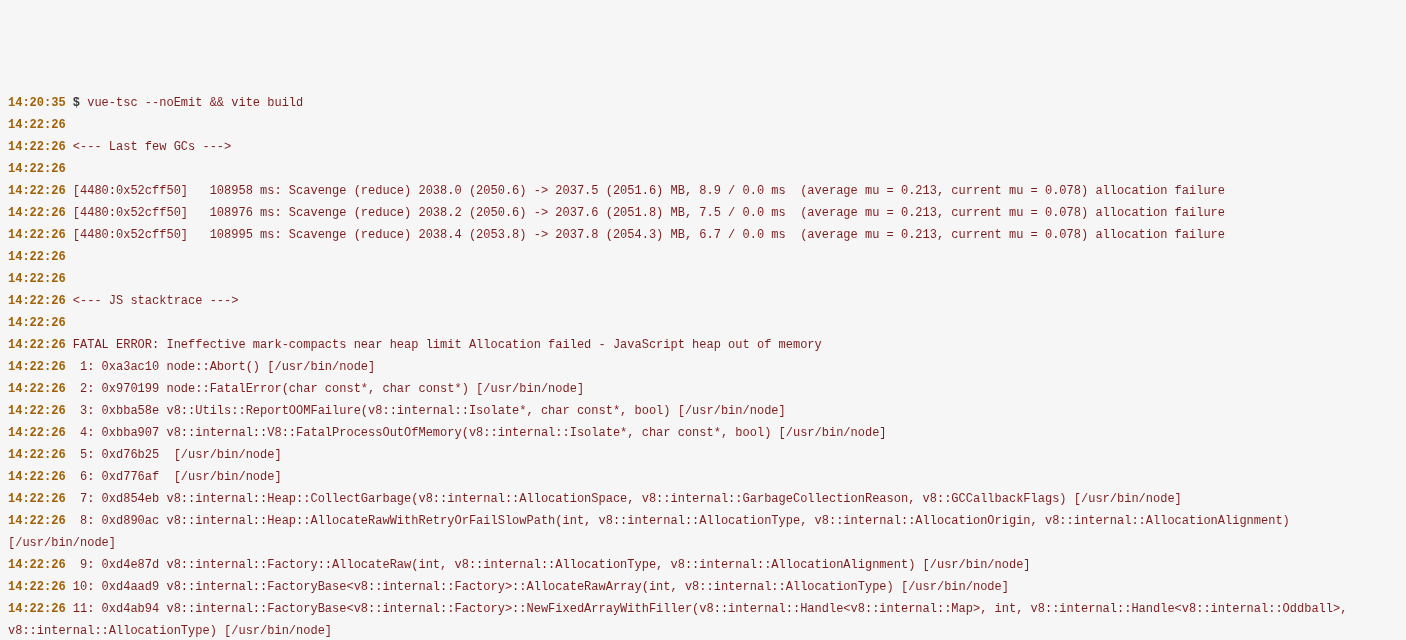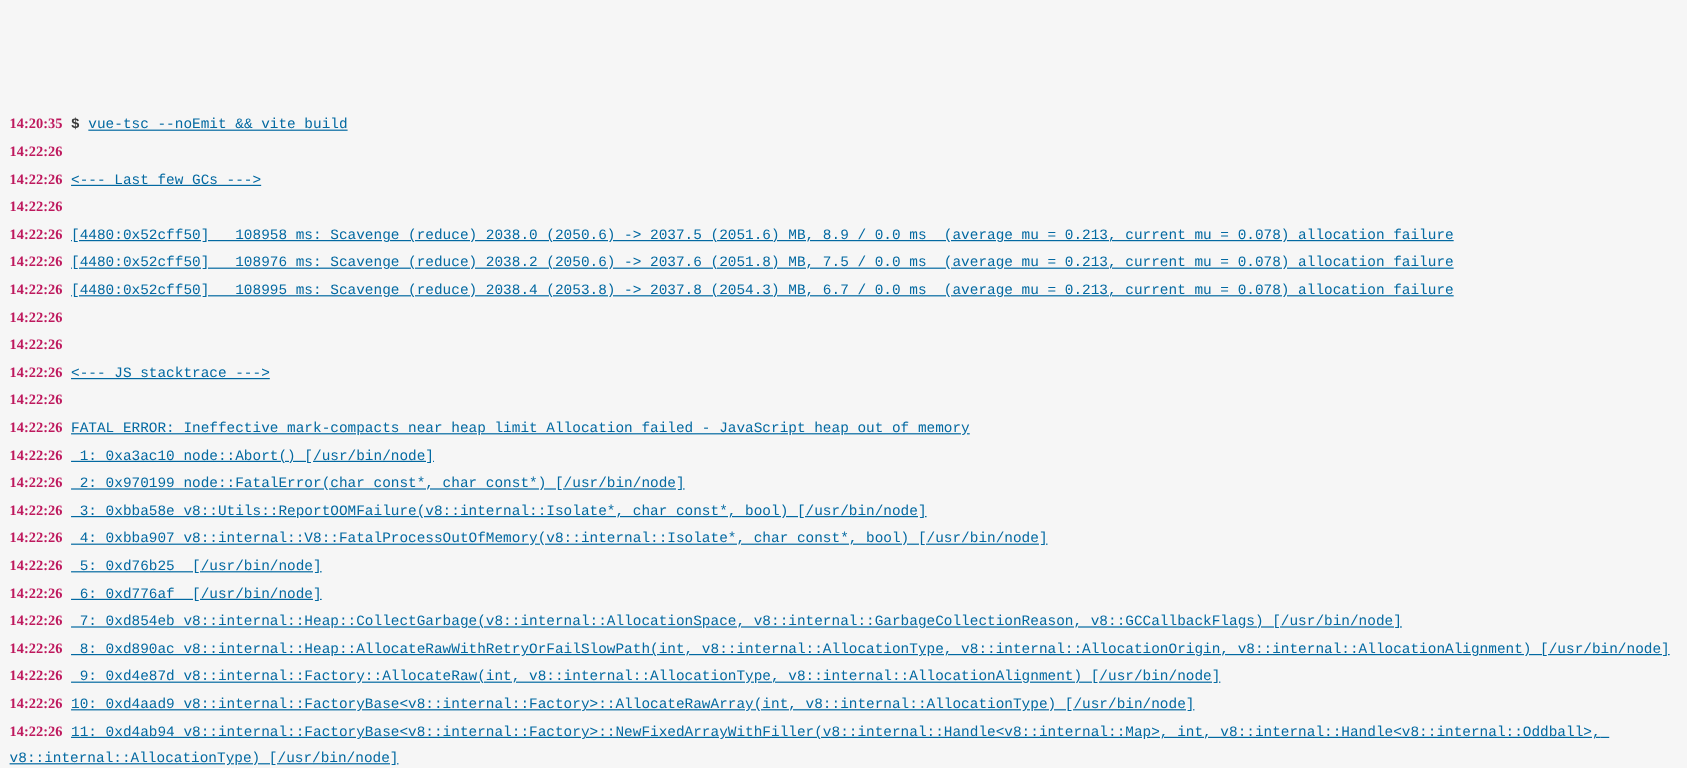--- a/index.html
+++ b/index.html
@@ -18,30 +18,28 @@
       height: 640px;
       overflow: hidden;
       white-space: pre-wrap;
       word-wrap: break-word;
     }
     .log-line {
       display: block;
     }
     .ts {
       font-weight: bold;
-      color: #be185d;
-      font-family: Liberation Serif, serif;
+      color: #a16207;
     }
     .prompt {
       font-weight: bold;
       color: #3a3a3a;
     }
     .msg {
-      color: #0369a1;
-      text-decoration: underline;
+      color: #7f1d1d;
     }
   </style>
 </head>
 <body>
 
 
 
 <div id="terminal"><div class="log-line"><span class="ts">14:20:35</span> <span class="prompt">$</span> <span class="msg">vue-tsc --noEmit &amp;&amp; vite build</span></div><div class="log-line"><span class="ts">14:22:26</span> <span class="msg"></span></div><div class="log-line"><span class="ts">14:22:26</span> <span class="msg">&lt;--- Last few GCs ---&gt;</span></div><div class="log-line"><span class="ts">14:22:26</span> <span class="msg"></span></div><div class="log-line"><span class="ts">14:22:26</span> <span class="msg">[4480:0x52cff50]   108958 ms: Scavenge (reduce) 2038.0 (2050.6) -&gt; 2037.5 (2051.6) MB, 8.9 / 0.0 ms  (average mu = 0.213, current mu = 0.078) allocation failure</span></div><div class="log-line"><span class="ts">14:22:26</span> <span class="msg">[4480:0x52cff50]   108976 ms: Scavenge (reduce) 2038.2 (2050.6) -&gt; 2037.6 (2051.8) MB, 7.5 / 0.0 ms  (average mu = 0.213, current mu = 0.078) allocation failure</span></div><div class="log-line"><span class="ts">14:22:26</span> <span class="msg">[4480:0x52cff50]   108995 ms: Scavenge (reduce) 2038.4 (2053.8) -&gt; 2037.8 (2054.3) MB, 6.7 / 0.0 ms  (average mu = 0.213, current mu = 0.078) allocation failure</span></div><div class="log-line"><span class="ts">14:22:26</span> <span class="msg"></span></div><div class="log-line"><span class="ts">14:22:26</span> <span class="msg"></span></div><div class="log-line"><span class="ts">14:22:26</span> <span class="msg">&lt;--- JS stacktrace ---&gt;</span></div><div class="log-line"><span class="ts">14:22:26</span> <span class="msg"></span></div><div class="log-line"><span class="ts">14:22:26</span> <span class="msg">FATAL ERROR: Ineffective mark-compacts near heap limit Allocation failed - JavaScript heap out of memory</span></div><div class="log-line"><span class="ts">14:22:26</span> <span class="msg"> 1: 0xa3ac10 node::Abort() [/usr/bin/node]</span></div><div class="log-line"><span class="ts">14:22:26</span> <span class="msg"> 2: 0x970199 node::FatalError(char const*, char const*) [/usr/bin/node]</span></div><div class="log-line"><span class="ts">14:22:26</span> <span class="msg"> 3: 0xbba58e v8::Utils::ReportOOMFailure(v8::internal::Isolate*, char const*, bool) [/usr/bin/node]</span></div><div class="log-line"><span class="ts">14:22:26</span> <span class="msg"> 4: 0xbba907 v8::internal::V8::FatalProcessOutOfMemory(v8::internal::Isolate*, char const*, bool) [/usr/bin/node]</span></div><div class="log-line"><span class="ts">14:22:26</span> <span class="msg"> 5: 0xd76b25  [/usr/bin/node]</span></div><div class="log-line"><span class="ts">14:22:26</span> <span class="msg"> 6: 0xd776af  [/usr/bin/node]</span></div><div class="log-line"><span class="ts">14:22:26</span> <span class="msg"> 7: 0xd854eb v8::internal::Heap::CollectGarbage(v8::internal::AllocationSpace, v8::internal::GarbageCollectionReason, v8::GCCallbackFlags) [/usr/bin/node]</span></div><div class="log-line"><span class="ts">14:22:26</span> <span class="msg"> 8: 0xd890ac v8::internal::Heap::AllocateRawWithRetryOrFailSlowPath(int, v8::internal::AllocationType, v8::internal::AllocationOrigin, v8::internal::AllocationAlignment) [/usr/bin/node]</span></div><div class="log-line"><span class="ts">14:22:26</span> <span class="msg"> 9: 0xd4e87d v8::internal::Factory::AllocateRaw(int, v8::internal::AllocationType, v8::internal::AllocationAlignment) [/usr/bin/node]</span></div><div class="log-line"><span class="ts">14:22:26</span> <span class="msg">10: 0xd4aad9 v8::internal::FactoryBase&lt;v8::internal::Factory&gt;::AllocateRawArray(int, v8::internal::AllocationType) [/usr/bin/node]</span></div><div class="log-line"><span class="ts">14:22:26</span> <span class="msg">11: 0xd4ab94 v8::internal::FactoryBase&lt;v8::internal::Factory&gt;::NewFixedArrayWithFiller(v8::internal::Handle&lt;v8::internal::Map&gt;, int, v8::internal::Handle&lt;v8::internal::Oddball&gt;, v8::internal::AllocationType) [/usr/bin/node]</span></div></div>
 
 

